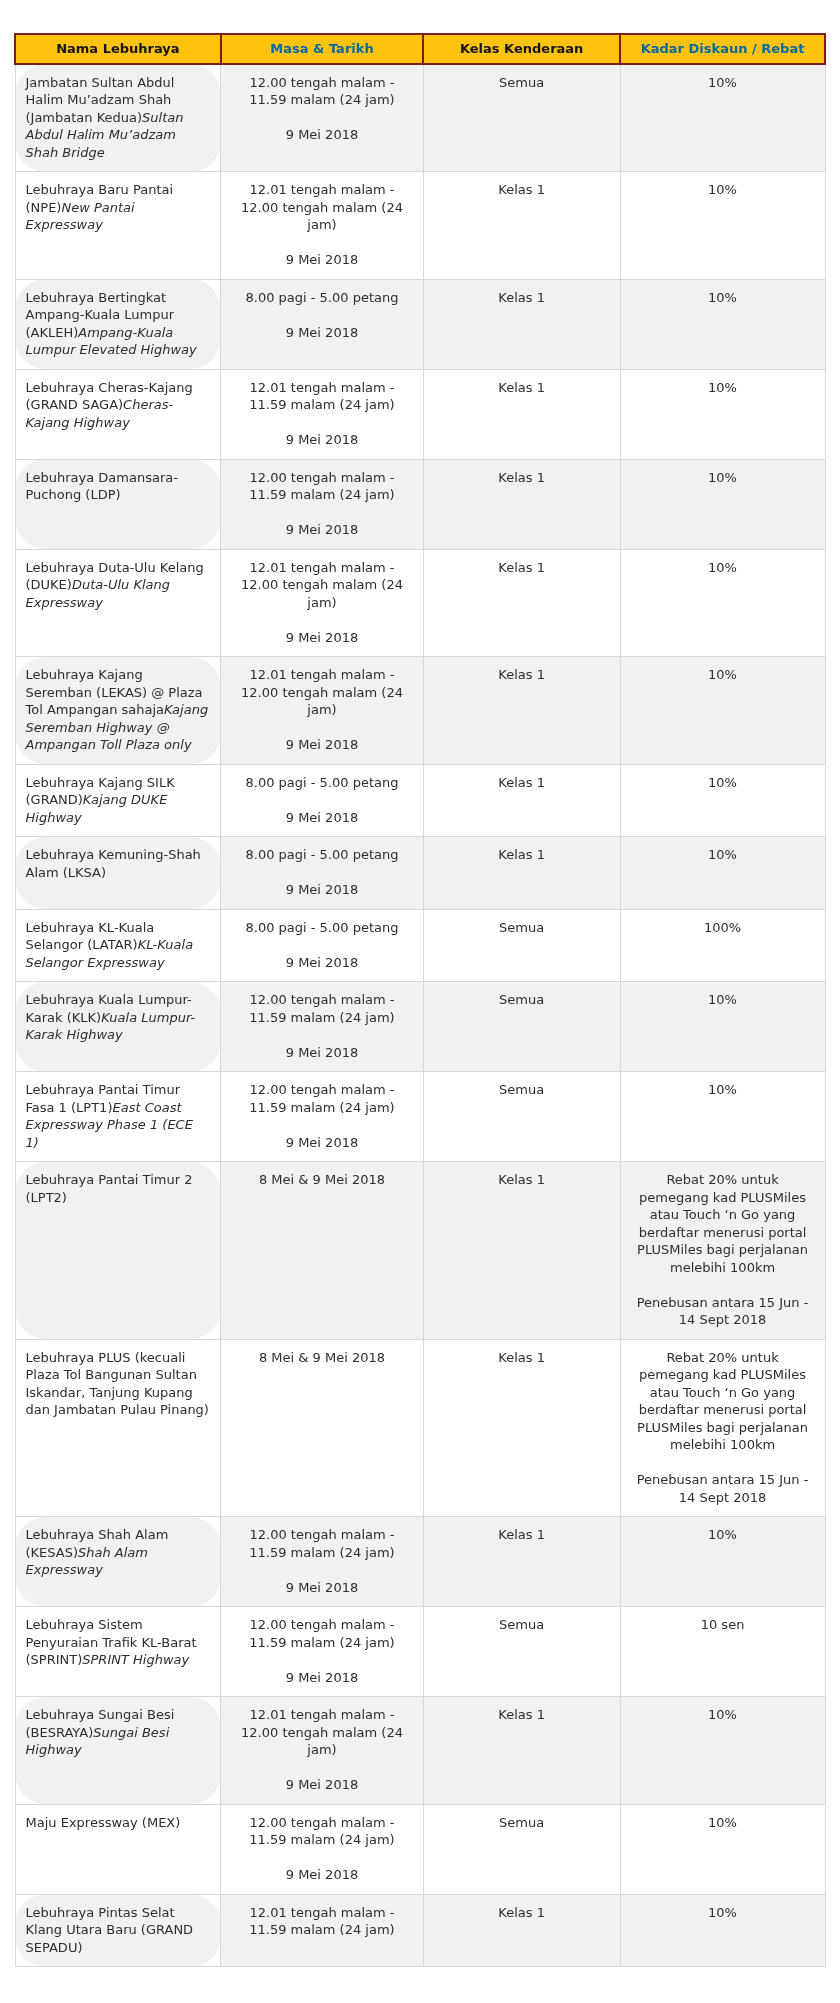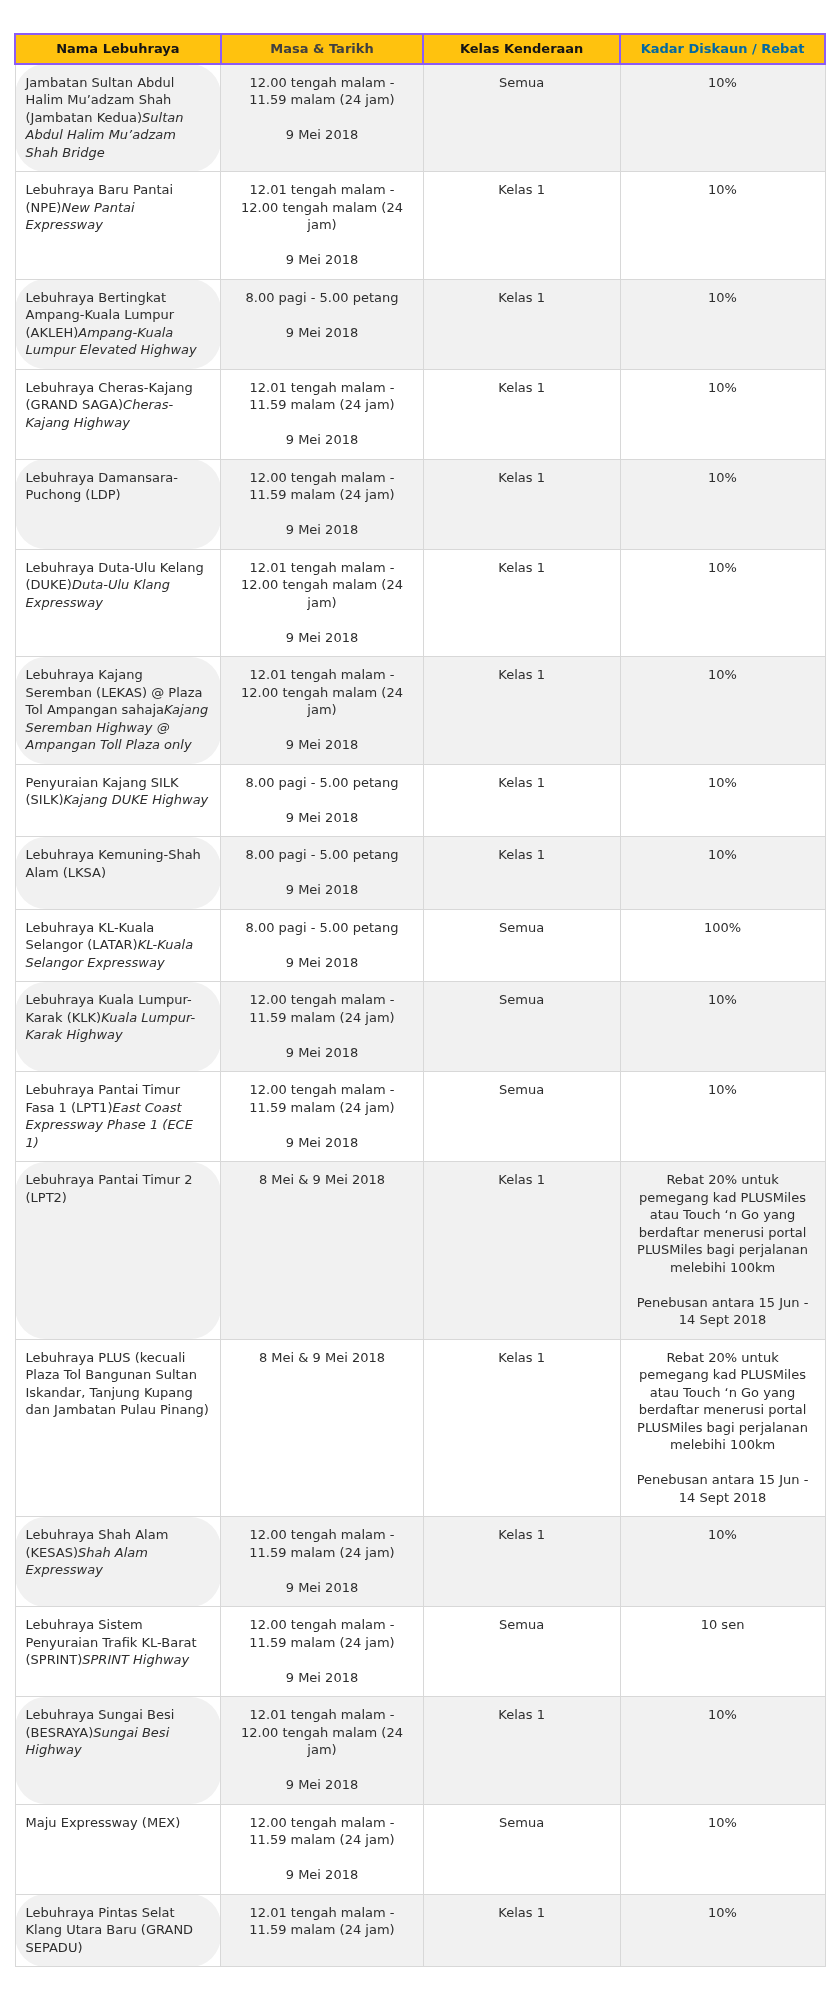--- a/index.html
+++ b/index.html
@@ -14,21 +14,21 @@
     border-collapse: collapse;
     table-layout: fixed;
     font-size: 13px;
     line-height: 17.5px;
   }
   table.toll th {
     font-weight: bold;
     color: #151515;
     text-align: center;
     padding: 5px 8px;
-    border: 2px solid #8b5cf6;
+    border: 2px solid #7f1d1d;
   }
   table.toll td {
     vertical-align: top;
     padding: 9px 10px 10px;
     border: 1px solid #d8d8d8;
   }
   tbody tr:nth-child(odd) { background: #f1f1f1; }
   tbody tr:nth-child(even) { background: #ffffff; }
   td.c-name { text-align: left; border-radius: 31px; }
   td.c-time, td.c-kelas, td.c-rate { text-align: center; }
@@ -43,21 +43,21 @@
   <table class="toll">
     <colgroup>
       <col style="width:25.4%">
       <col style="width:25.0%">
       <col style="width:24.3%">
       <col style="width:25.3%">
     </colgroup>
     <thead>
       <tr>
         <th style="background: rgb(255, 194, 14); color: rgb(21, 21, 21);">Nama Lebuhraya</th>
-        <th style="background: rgb(255, 194, 14); color: #404040;">Masa &amp; Tarikh</th>
+        <th style="background: rgb(255, 194, 14); color: #0369a1;">Masa &amp; Tarikh</th>
         <th style="background: rgb(255, 194, 14); color: rgb(21, 21, 21);">Kelas Kenderaan</th>
         <th style="background: rgb(255, 194, 14); color: #0369a1;">Kadar Diskaun / Rebat</th>
       </tr>
     </thead>
     <tbody>
         <tr>
     <td class="c-name"><span>Jambatan Sultan Abdul Halim Mu’adzam Shah (Jambatan Kedua)</span><span class="en-name">Sultan Abdul Halim Mu’adzam Shah Bridge</span></td>
     <td class="c-time">
       <div>12.00 tengah malam - 11.59 malam (24 jam)</div>
       <div class="cell-sub">9 Mei 2018</div>
@@ -148,21 +148,21 @@
     </td>
     <td class="c-kelas">
       <div>Kelas 1</div>
     </td>
     <td class="c-rate">
       <div>10%</div>
 
     </td>
   </tr>
         <tr>
-    <td class="c-name"><span>Penyuraian Kajang SILK (SILK)</span><span class="en-name">Kajang DUKE Highway</span></td>
+    <td class="c-name"><span>Lebuhraya Kajang SILK (GRAND)</span><span class="en-name">Kajang DUKE Highway</span></td>
     <td class="c-time">
       <div>8.00 pagi - 5.00 petang</div>
       <div class="cell-sub">9 Mei 2018</div>
     </td>
     <td class="c-kelas">
       <div>Kelas 1</div>
     </td>
     <td class="c-rate">
       <div>10%</div>
 

